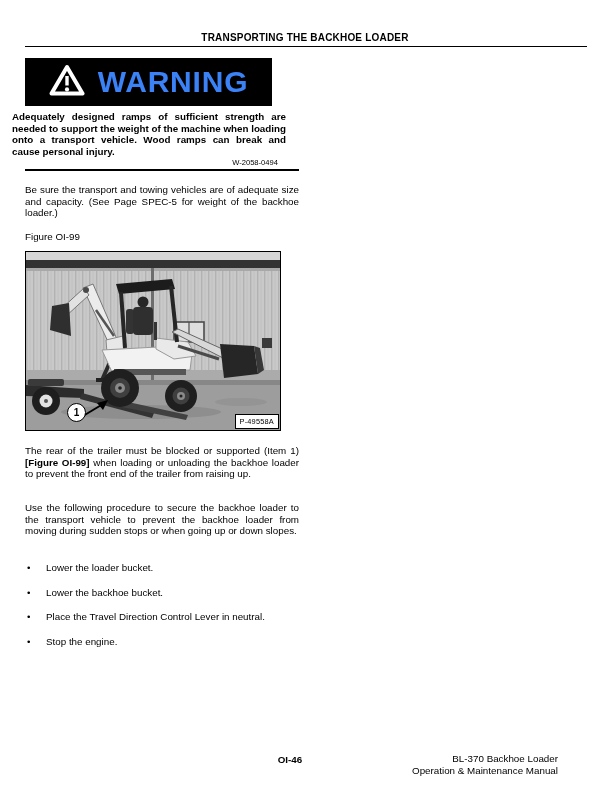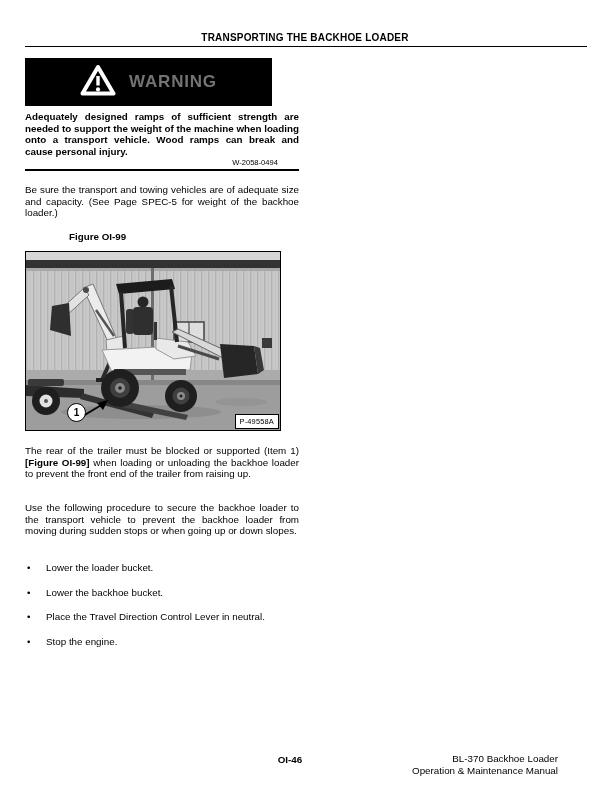--- a/index.html
+++ b/index.html
@@ -14,44 +14,44 @@
     left:25px; top:32px; width:560px;
     font-size:10px; font-weight:bold; letter-spacing:0.2px;text-align:center;
   }
   .title-rule { left:25px; top:46px; width:562px; height:1px; background:#000; }
 
   .warning-box {
     left:25px; top:58px; width:247px; height:48px; background:#000;
     display:flex; align-items:center; justify-content:center; gap:13px;
   }
   .warning-label {
-    color:#737373; font-size:17px; font-weight:bold; letter-spacing:0.8px;
+    color:#3b82f6; font-size:30px; font-weight:bold; letter-spacing:0.8px;
   }
 
   .warning-text {
-    left:25px; top:111px; width:274px;
+    left:12px; top:111px; width:274px;
     font-size:9.8px; font-weight:bold; line-height:11.7px;
     text-align:justify;
   }
   .warning-ref {
     left:25px; top:158px; width:253px;
     font-size:7.6px; text-align:right;
   }
   .section-rule { left:25px; top:169px; width:274px; height:2px; background:#000; }
 
   .para {
     left:25px; width:274px;
     font-size:9.8px; line-height:11.7px; text-align:justify;
   }
   .para-intro      { top:184px; }
   .para-blocked    { top:445px; }
   .para-procedure  { top:502px; }
   .b { font-weight:bold; }
 
-  .figure-label { left:25px; top:231px; font-size:9.8px; font-weight:bold;margin-left:44px; }
+  .figure-label { left:25px; top:231px; font-size:9.8px; font-weight:normal; }
 
   .figure-frame {
     left:25px; top:251px; width:256px; height:180px;
     border:1px solid #000; box-sizing:border-box; background:#c9c9c9;
   }
   .figure-frame svg { display:block; }
 
   .callout-badge {
     left:41px; bottom:8px; width:17px; height:17px;
     background:#fff; border:1.6px solid #000; border-radius:50%;

